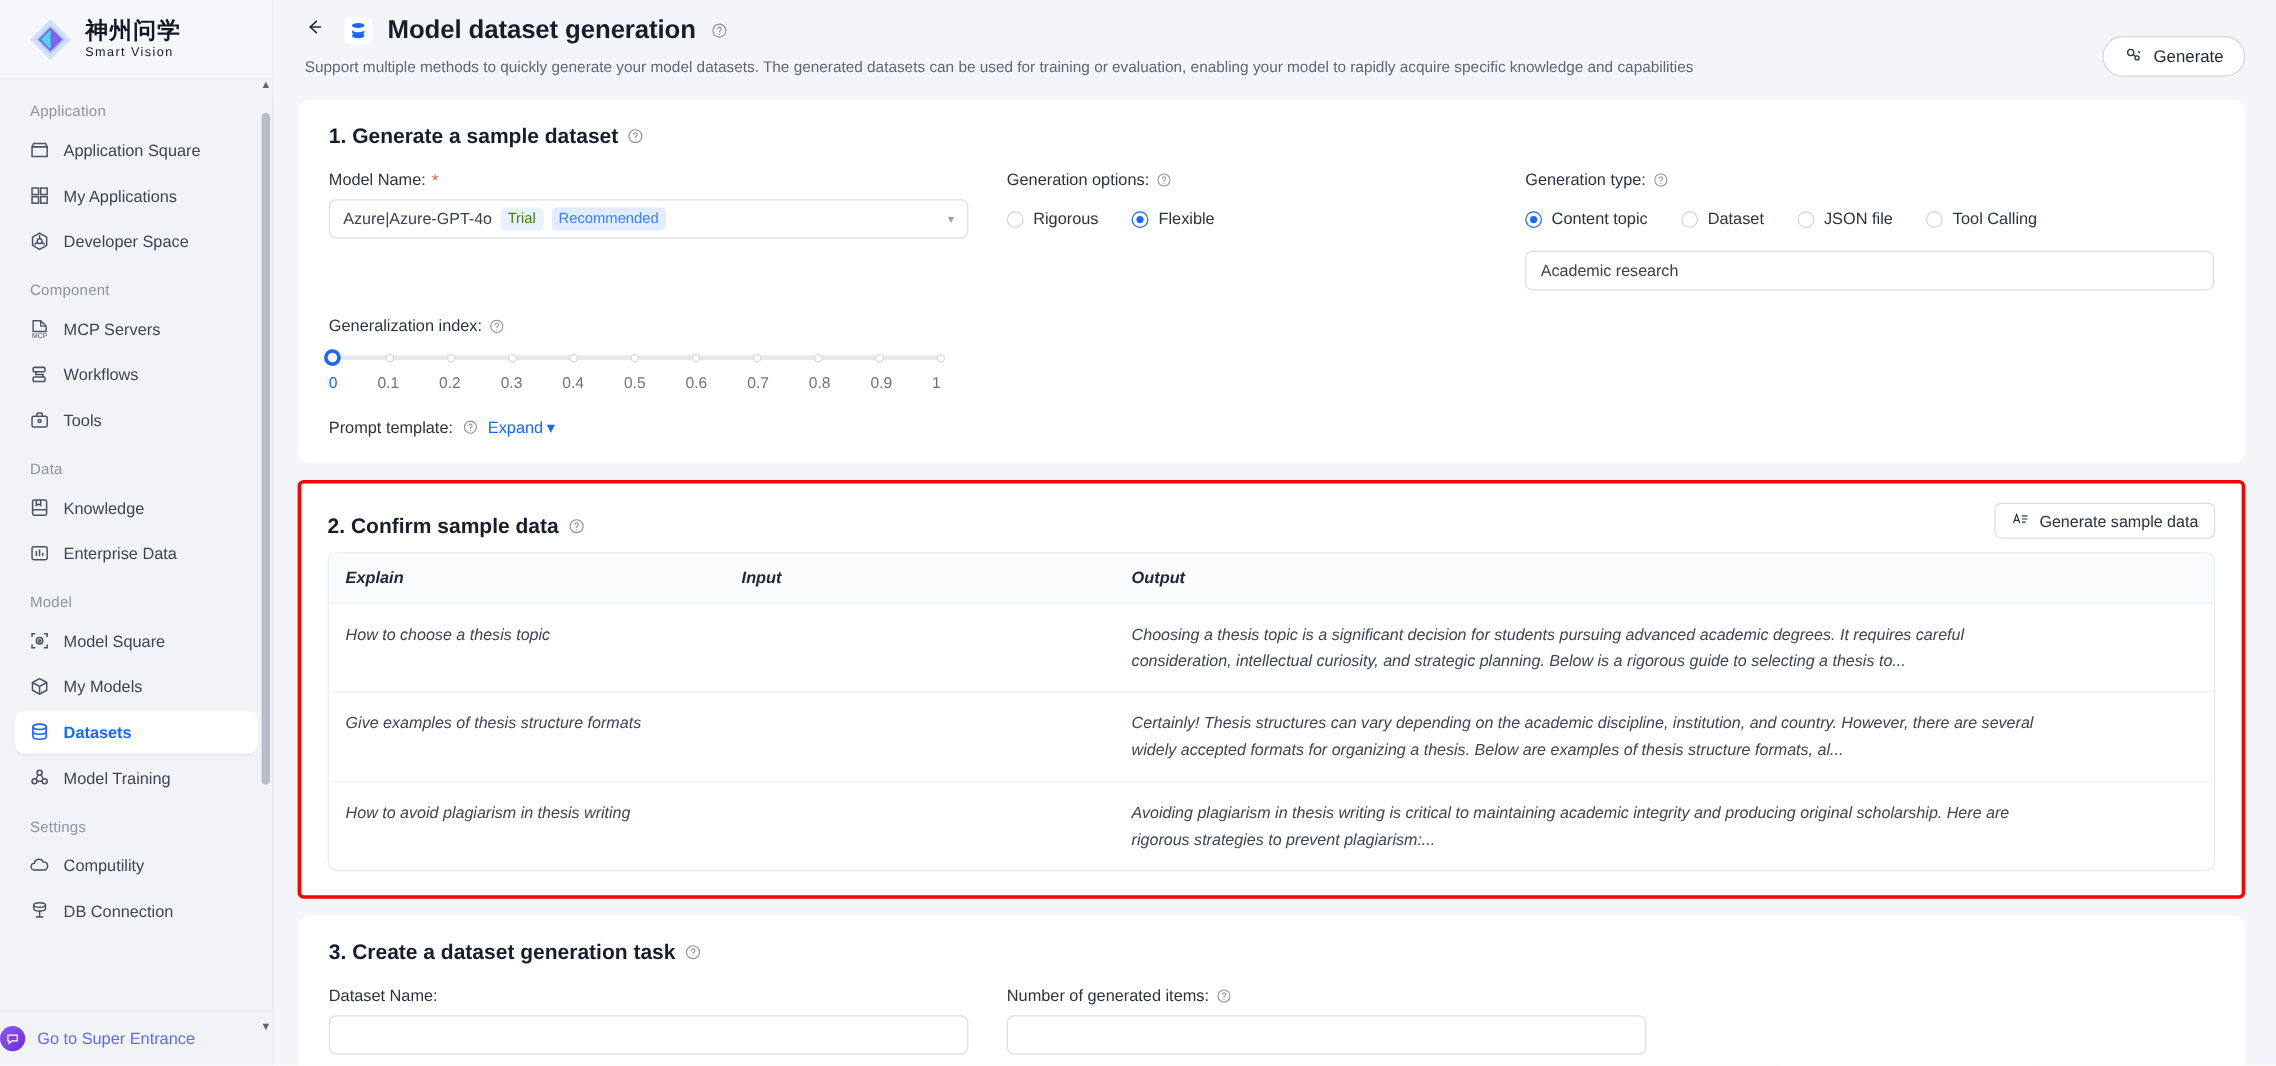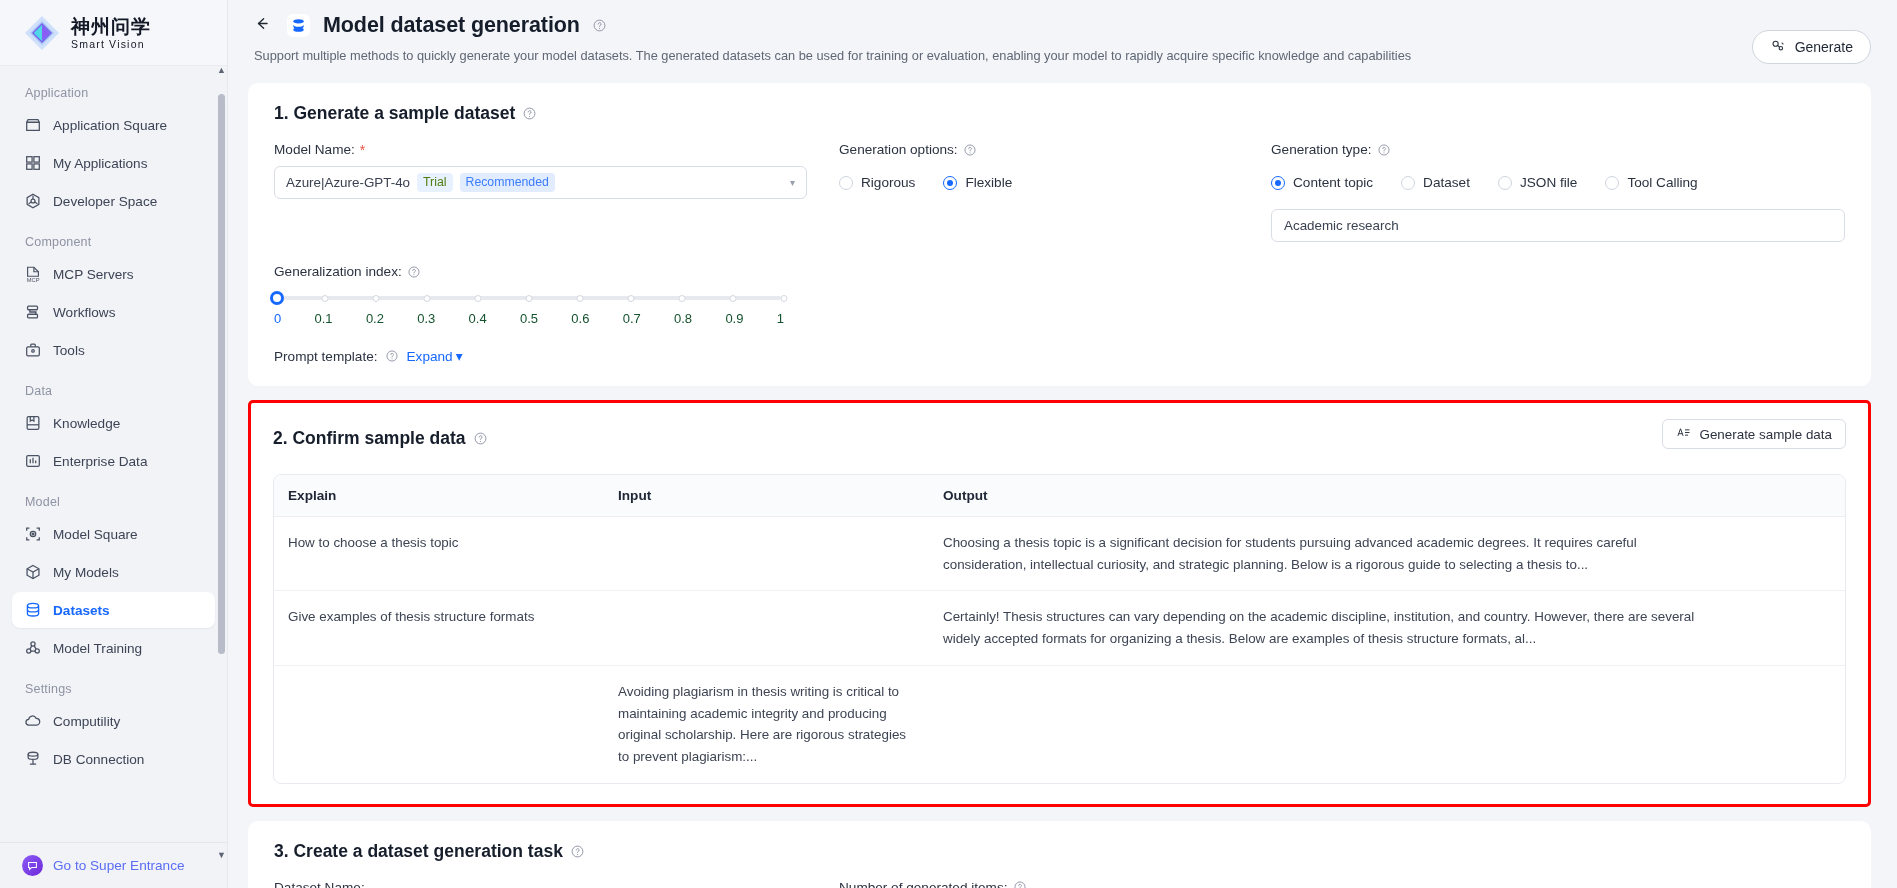--- a/index.html
+++ b/index.html
@@ -55,21 +55,21 @@
     background: #b7bcc8; border-radius: 4px;
   }
   .sidebar-scroll .arrow { position: absolute; left: -1px; width: 9px; height: 9px; color: #5c6372; font-size: 9px; text-align:center; line-height:9px;}
   .sidebar-scroll .arrow.up { top: -12px; }
   .sidebar-scroll .arrow.down { bottom: -12px; }
 
   .super-entrance {
     flex: 0 0 46px; height: 46px;
     border-top: 1px solid #e4e6ee;
     display: flex; align-items: center; gap: 10px;
-    padding-left: 22px; cursor: pointer;
+    cursor: pointer;
     background: #f2f3f7;
   }
   .super-entrance .badge {
     width: 21px; height: 21px; border-radius: 50%;
     background: linear-gradient(135deg,#8b5cf6,#6d28d9);
     display:flex;align-items:center;justify-content:center;
   }
   .super-entrance .label { font-size: 13.6px; color: #5b6cf5; }
 
   
@@ -140,28 +140,28 @@
     display: flex; align-items: center; padding: 0 12px;
     font-size: 13.4px; color: #3a4150; margin-top: 10px;
   }
 
   .slider-block { margin-top: 22px; width: 510px; }
   .track-wrap { position: relative; height: 16px; margin-top: 11px; }
   .track-line { position:absolute; left:3px; right:3px; top:6px; height: 4px; background: #e7e9ef; border-radius: 3px; }
   .track-dot { position:absolute; top:4.5px; width: 7px; height: 7px; border-radius: 50%; background: #fff; border: 1.3px solid #d4d8e0; transform: translateX(-50%); }
   .track-handle { position: absolute; top: 1px; left: 3px; width: 14px; height: 14px; border-radius: 50%; background:#fff; border: 3px solid #1668ff; transform: translateX(-50%); cursor: grab; }
   .ticks { display: flex; justify-content: space-between; margin-top: 5px; }
-  .ticks span { font-size: 13px; color: #14532d; }
+  .ticks span { font-size: 13px; color: #737373; }
   .ticks span.first { color: #1668ff; }
 
   .prompt-row { display:flex; align-items:center; gap: 7px; margin-top: 22px; font-size: 13.6px; color: #2b3240; }
   .expand-link { color: #1668ff; cursor: pointer; display:inline-flex; align-items:center; gap:3px; }
 
   
-  .table { margin-top: 25px; border: 1px solid #e8eaf0; border-radius: 8px; overflow: hidden; background:#fff; }
+  .table { margin-top: 11px; border: 1px solid #e8eaf0; border-radius: 8px; overflow: hidden; background:#fff;font-style:italic; }
   .tr { display: grid; grid-template-columns: 330px 325px 1fr; }
   .th { background: #fafbfd; border-bottom: 1px solid #eceef3; }
   .th > div { font-size: 13.6px; font-weight: 700; color: #202838; padding: 13px 14px; }
   .td { border-bottom: 1px solid #f0f1f5; }
   .tr:last-child .td { border-bottom: none; }
   .td > div { font-size: 13.4px; color: #3d4453; padding: 15px 14px; line-height: 1.62; }
   .td .cell-out { max-width: 780px; }
 
   .grid3b { display: grid; grid-template-columns: 533px 533px 1fr; column-gap: 32px; margin-top: 18px; }
   .fld-label2 { font-size: 13.6px; color: #2b3240; display:flex; align-items:center; gap:5px; }
@@ -596,20 +596,23 @@
             <div class="td">
                 <div></div>
               </div>
             <div class="td">
                 <div class="cell-out">Certainly! Thesis structures can vary depending on the academic discipline, institution, and country. However, there are several widely accepted formats for organizing a thesis. Below are examples of thesis structure formats, al...</div>
               </div>
           </div>
 
           <div class="tr">
             <div class="td">
+                <div>How to avoid plagiarism in thesis writing</div>
+              </div>
+            <div class="td">
                 <div></div>
               </div>
             <div class="td">
                 <div class="cell-out">Avoiding plagiarism in thesis writing is critical to maintaining academic integrity and producing original scholarship. Here are rigorous strategies to prevent plagiarism:...</div>
               </div>
           </div>
         </div>
       </div>
 
       <div class="card">

